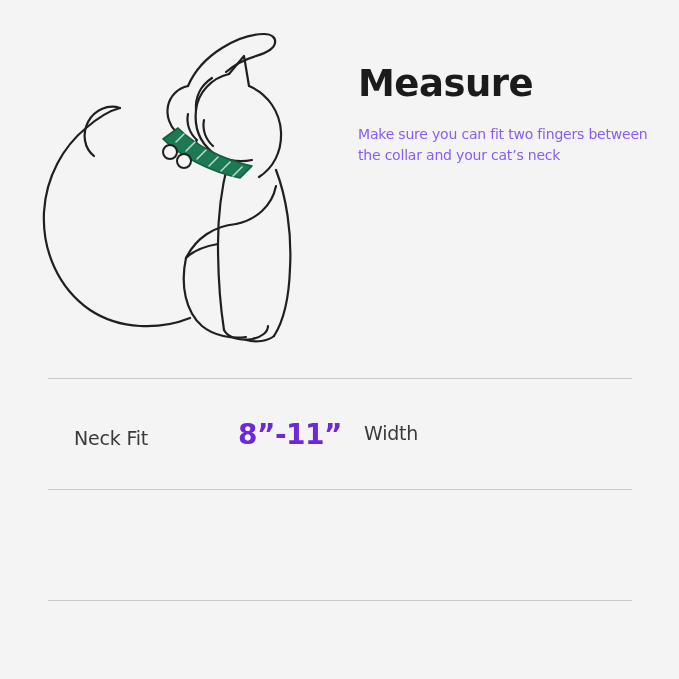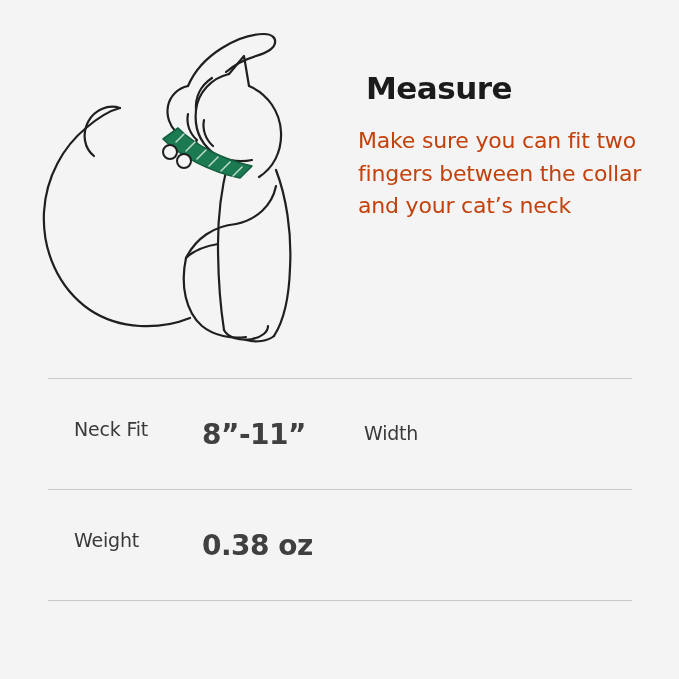--- a/index.html
+++ b/index.html
@@ -34,33 +34,33 @@
 
   
   .headline-block {
     position: absolute;
     left: 358px;
     top: 62px;
     width: 300px;
   }
   .headline {
     font-family: "DejaVu Sans", sans-serif;
-    font-size: 31px;
+    font-size: 37px;
     line-height: 1.20;
     font-weight: bold;
     color: #1b1b1b;
     letter-spacing: -0.5px;
-    margin: 8px;
+    margin: 0;
   }
   .subhead {
     margin: 18px 0 0 0;
     font-family: "DejaVu Sans", sans-serif;
-    font-size: 22px;
+    font-size: 14px;
     line-height: 1.47;
-    color: #c2410c;
+    color: #8b5cf6;
     letter-spacing: -0.2px;
   }
 
   
   .spec-table {
     position: absolute;
     left: 48px;
     top: 378px;
     width: 584px;
   }
@@ -69,23 +69,24 @@
     background: #c9c9c9;
     width: 100%;
   }
   .spec-row {
     display: flex;
     align-items: center;
     height: 110px;
   }
   .spec-cell {
     display: flex;
-    align-items: flex-start;
+    align-items: flex-end;
     flex: 1 1 50%;
     min-width: 0;
+    gap: 36px;
   }
   .spec-cell.left {
     padding-left: 26px;
   }
   .spec-cell.right {
     padding-left: 8px;
     margin-left: 14px;
   }
   .spec-label {
     font-family: "DejaVu Sans", sans-serif;
@@ -94,21 +95,21 @@
     line-height: 1.25;
     letter-spacing: -0.2px;
     white-space: pre-line;
     flex: 0 0 auto;
     width: 128px;
   }
   .spec-value {
     font-family: "DejaVu Sans", sans-serif;
     font-size: 28px;
     font-weight: bold;
-    color: #404040;
+    color: #6d28d9;
     letter-spacing: -0.5px;
     white-space: nowrap;
   }
 </style>
 </head>
 <body>
 
 <div class="sheet">
 
   <div class="illustration">
@@ -180,22 +181,18 @@
         <span class="spec-value">8”-11”</span>
       </div>
       <div class="spec-cell right">
         <span class="spec-label">Width</span>
       </div>
     </div>
 
     <div class="rule"></div>
 
     <div class="spec-row">
-      <div class="spec-cell left">
-        <span class="spec-label">Weight</span>
-        <span class="spec-value">0.38 oz</span>
-      </div>
     </div>
 
     <div class="rule"></div>
   </div>
 
 </div>
 
 </body></html>

